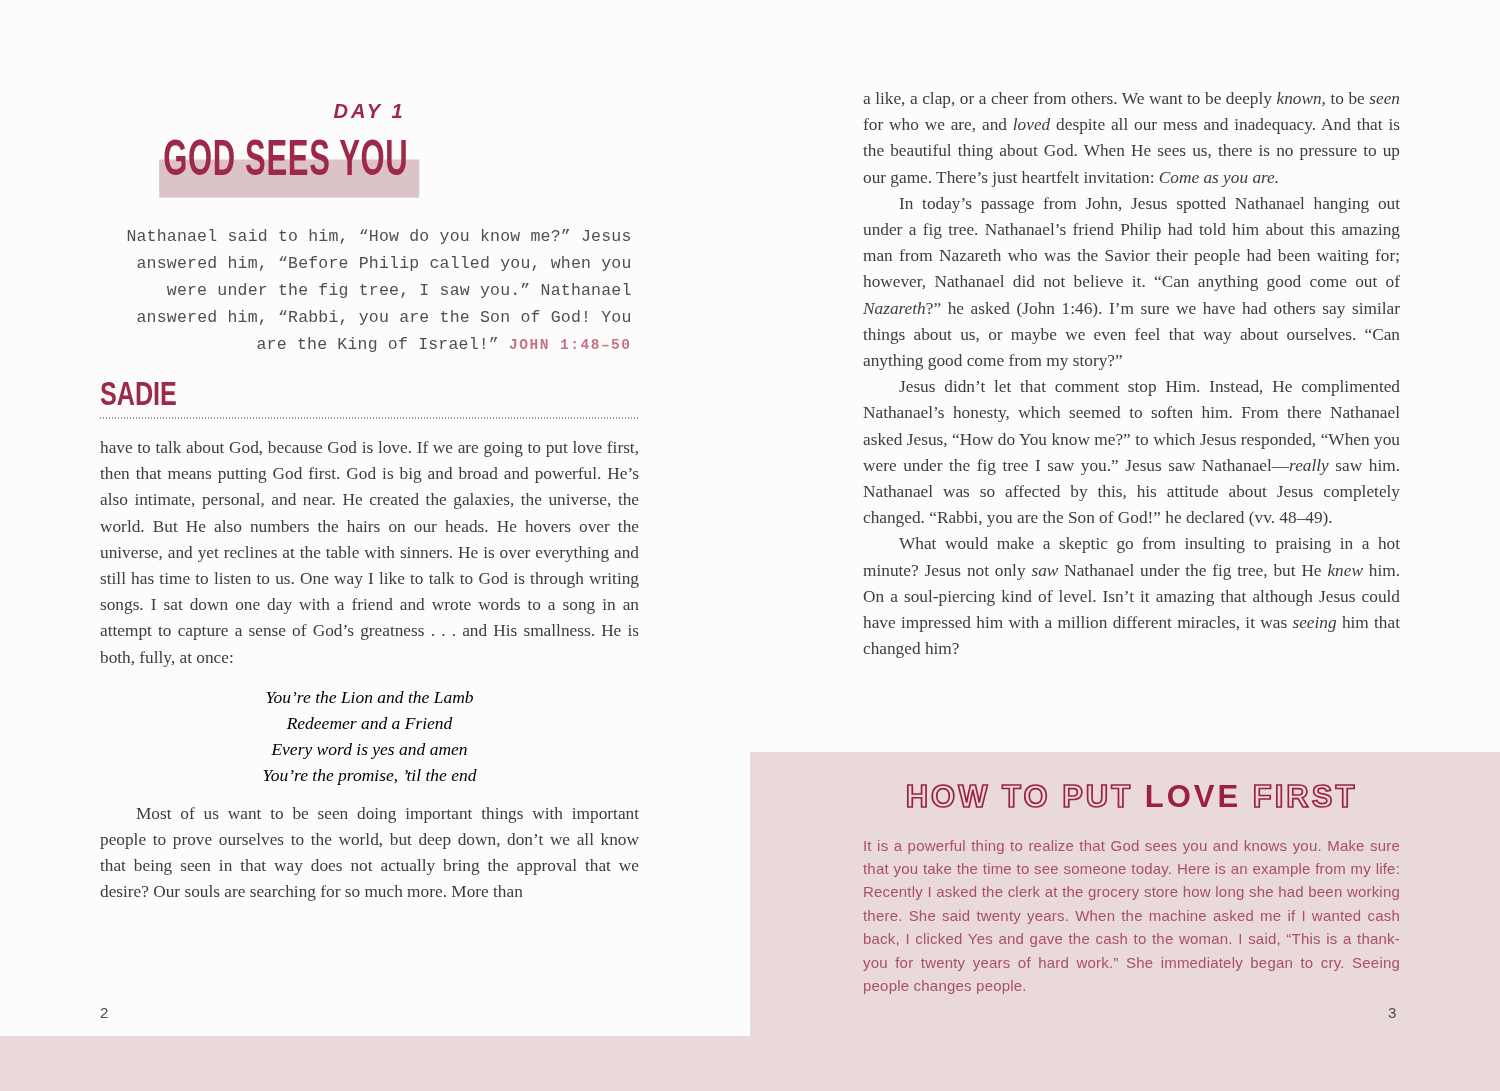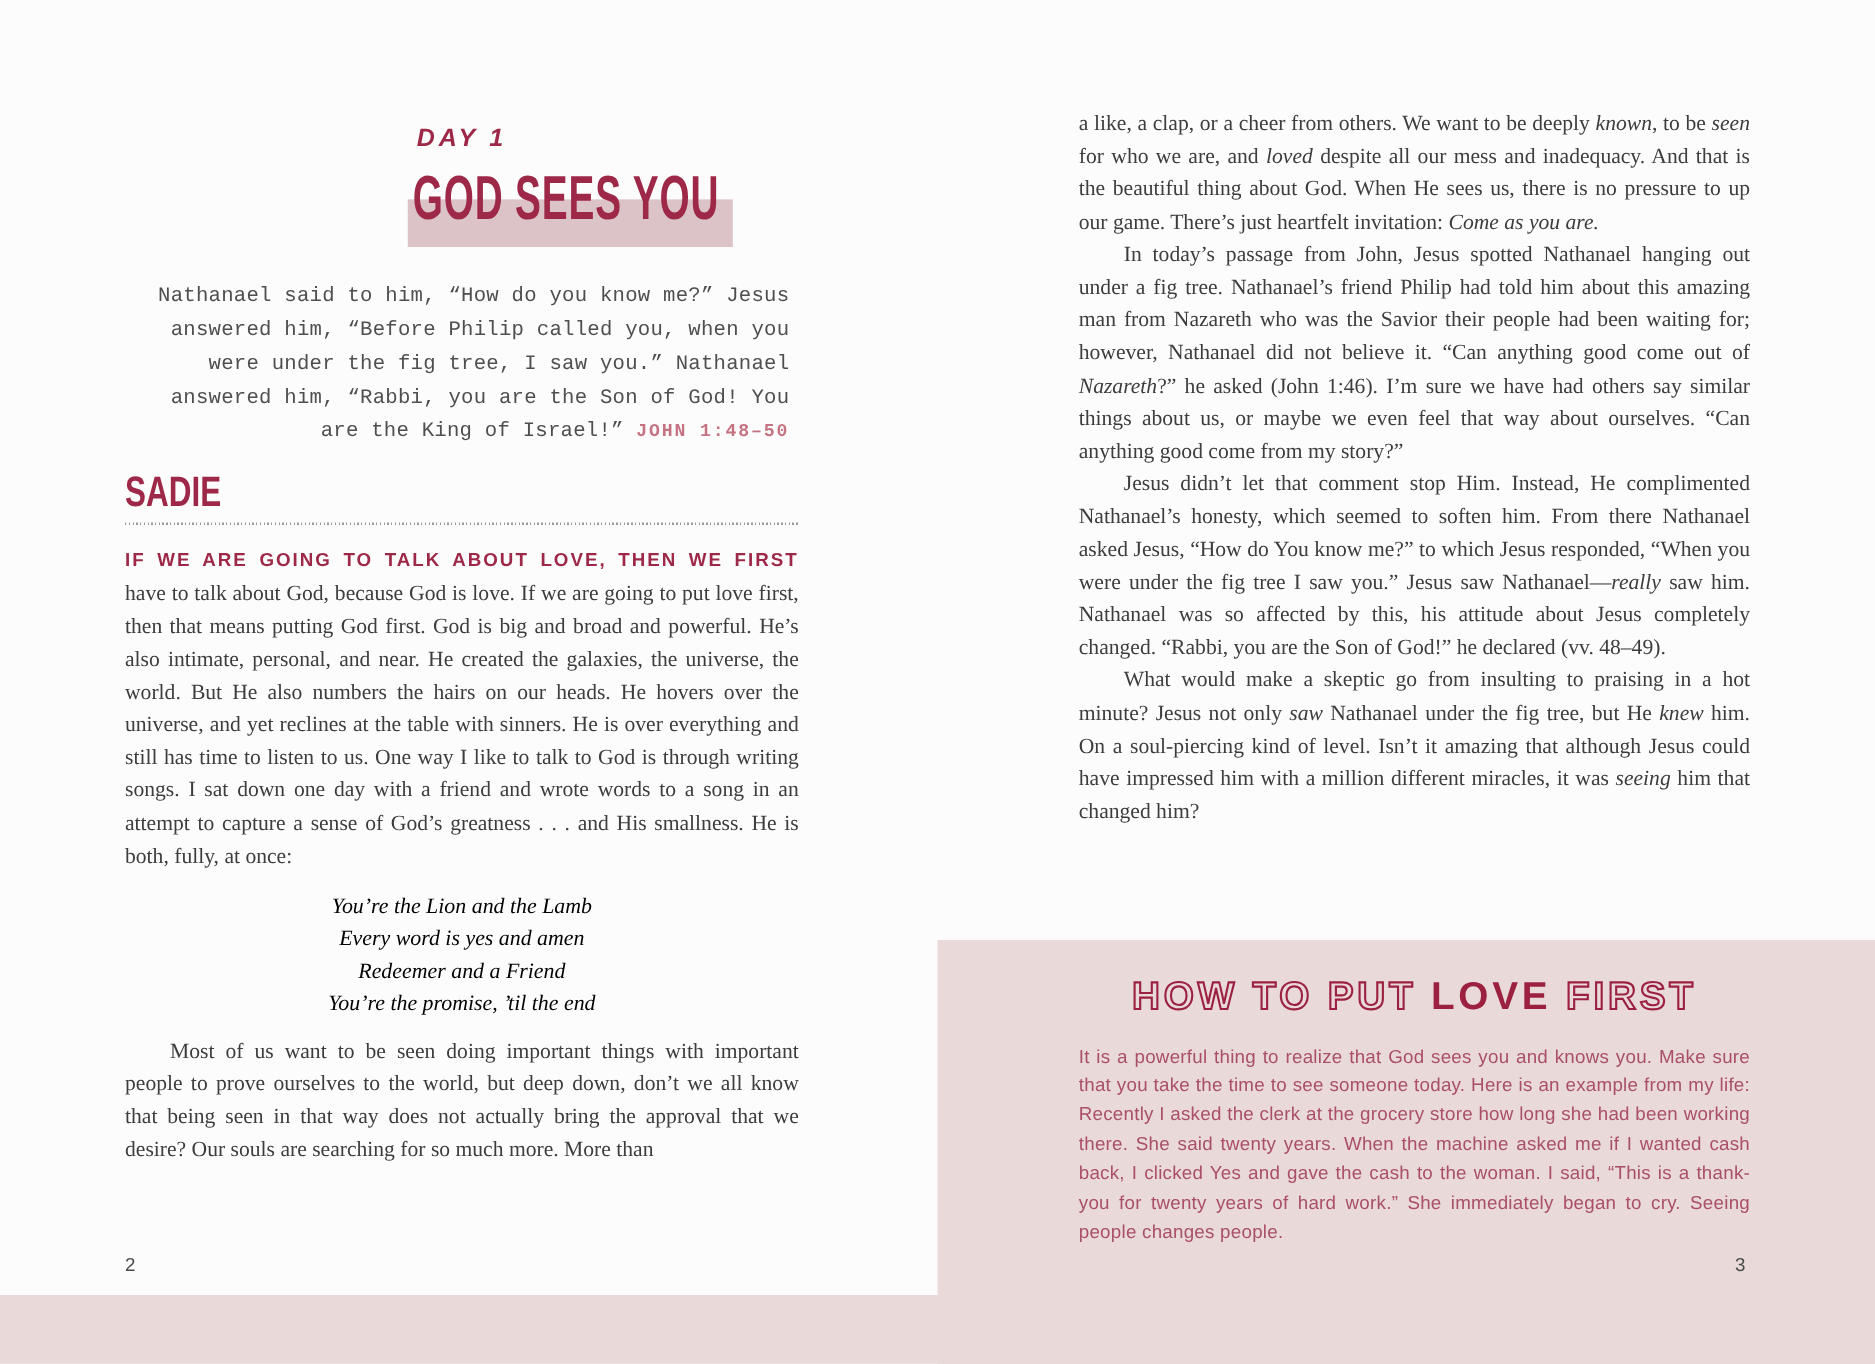--- a/index.html
+++ b/index.html
@@ -16,21 +16,21 @@
   .col-left{position:absolute;left:100px;top:100px;width:539px;}
   .col-right{position:absolute;left:863px;top:86px;width:537px;}
 
   
   .day{
     text-align:center;
     font-family:"Liberation Sans",sans-serif;
     font-weight:bold;font-style:italic;font-size:20px;
     letter-spacing:3px;color:#9d2847;
   }
-  .title-row{text-align:right;margin-top:10px;height:64px;}
+  .title-row{text-align:left;margin-top:10px;height:64px;}
   .title{
     position:relative;display:inline-block;
     font-family:"Liberation Sans",sans-serif;
     font-weight:bold;font-size:47px;line-height:1;
     letter-spacing:1px;color:#9d2847;white-space:nowrap;
     transform:scale(0.66,1.06);transform-origin:center top;
   }
   .title .hl{
     position:absolute;left:-6px;right:-16px;top:25px;height:36px;
     background:#dcc3c7;z-index:-1;
@@ -133,28 +133,27 @@
     <span>Nathanael said to him, “How do you know me?” Jesus answered him, “Before Philip called you, when you were under the fig tree, I saw you.” Nathanael answered him, “Rabbi, you are the Son of God! You are the King of Israel!”</span>
     <span class="ref">JOHN 1:48–50</span>
   </div>
 
   <div class="author-row">
     <span class="author">SADIE</span>
   </div>
   <div class="rule"></div>
 
   <p class="body-p first-p">
-    <span class="lead-in">IF WE ARE GOING TO TALK ABOUT LOVE, THEN WE FIRST</span>
     <span>have to talk about God, because God is love. If we are going to put love first, then that means putting God first. God is big and broad and powerful. He’s also intimate, personal, and near. He created the galaxies, the universe, the world. But He also numbers the hairs on our heads. He hovers over the universe, and yet reclines at the table with sinners. He is over everything and still has time to listen to us. One way I like to talk to God is through writing songs. I sat down one day with a friend and wrote words to a song in an attempt to capture a sense of God’s greatness . . . and His smallness. He is both, fully, at once:</span>
   </p>
 
   <div class="song">
     <div>You’re the Lion and the Lamb</div>
+    <div>Redeemer and a Friend</div>
     <div>Every word is yes and amen</div>
-    <div>Redeemer and a Friend</div>
     <div>You’re the promise, ’til the end</div>
   </div>
 
   <p class="body-p indent">Most of us want to be seen doing important things with important people to prove ourselves to the world, but deep down, don’t we all know that being seen in that way does not actually bring the approval that we desire? Our souls are searching for so much more. More than</p>
 </div>
 
 <div class="col-right">
   <p class="body-p"><span>a like, a clap, or a cheer from others. We want to be deeply </span><i>known</i><span>, to be </span><i>seen</i><span> for who we are, and </span><i>loved</i><span> despite all our mess and inadequacy. And that is the beautiful thing about God. When He sees us, there is no pressure to up our game. There’s just heartfelt invitation: </span><i>Come as you are.</i></p>
   <p class="body-p indent"><span>In today’s passage from John, Jesus spotted Nathanael hanging out under a fig tree. Nathanael’s friend Philip had told him about this amazing man from Nazareth who was the Savior their people had been waiting for; however, Nathanael did not believe it. “Can anything good come out of </span><i>Nazareth</i><span>?” he asked (John 1:46). I’m sure we have had others say similar things about us, or maybe we even feel that way about ourselves. “Can anything good come from my story?”</span></p>
   <p class="body-p indent"><span>Jesus didn’t let that comment stop Him. Instead, He complimented Nathanael’s honesty, which seemed to soften him. From there Nathanael asked Jesus, “How do You know me?” to which Jesus responded, “When you were under the fig tree I saw you.” Jesus saw Nathanael—</span><i>really</i><span> saw him. Nathanael was so affected by this, his attitude about Jesus completely changed. “Rabbi, you are the Son of God!” he declared (vv. 48–49).</span></p>

